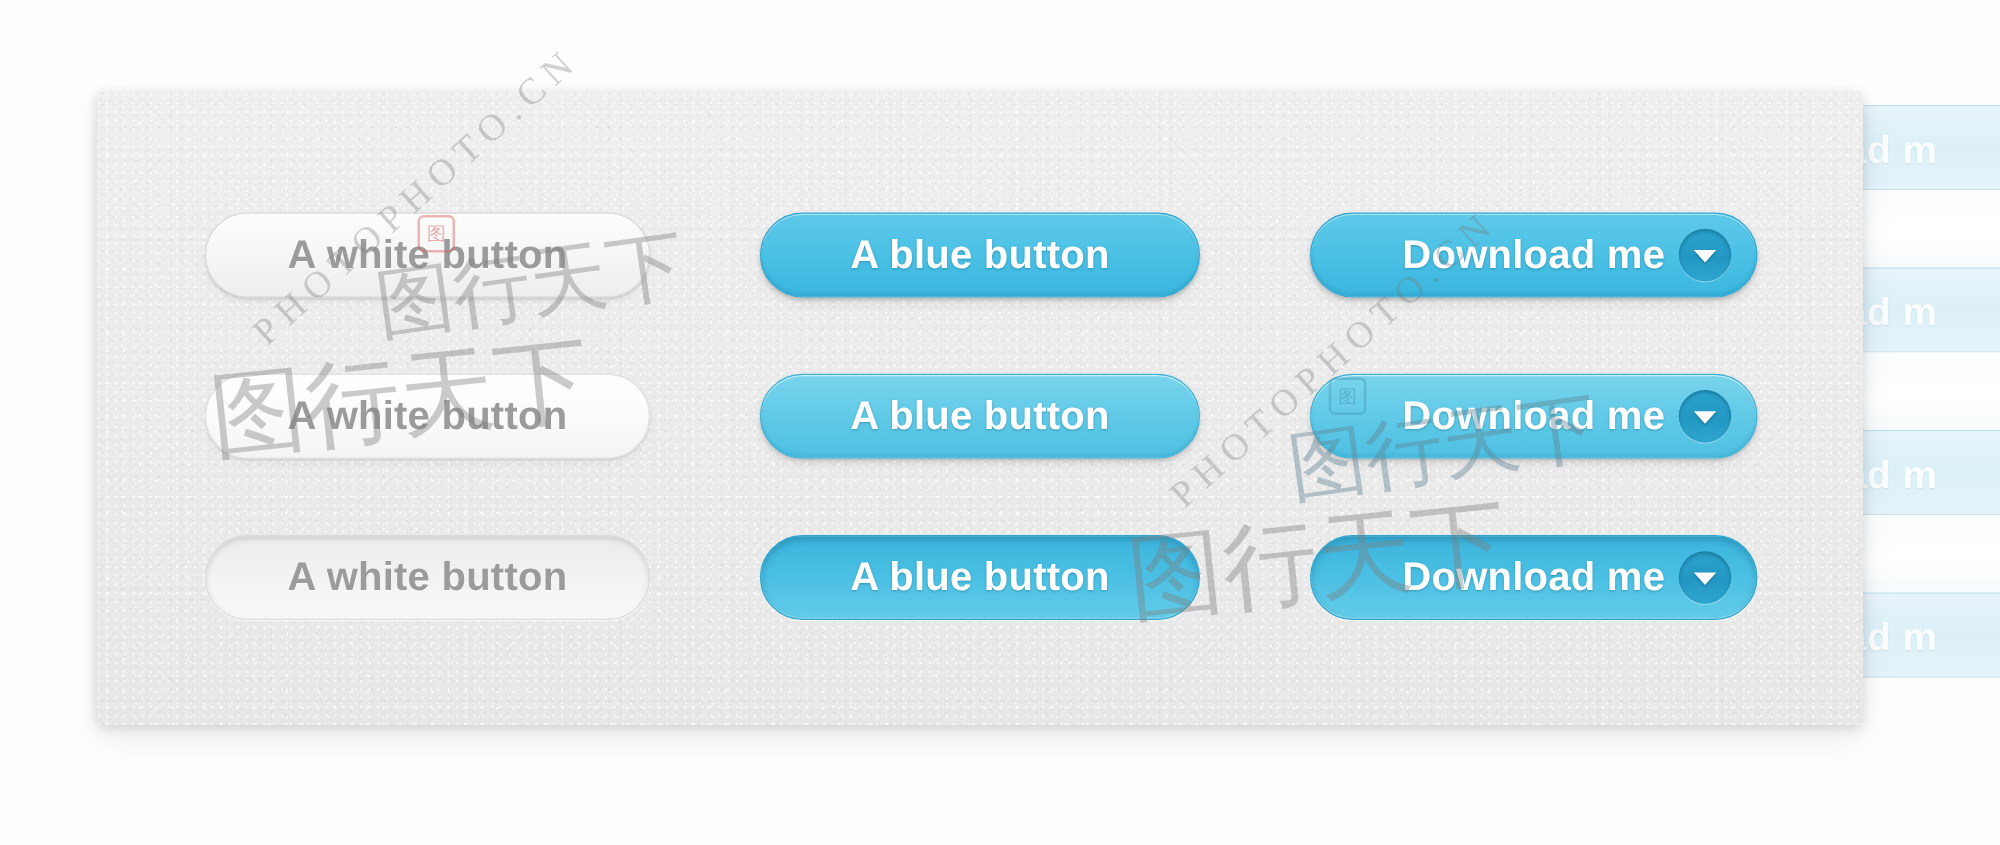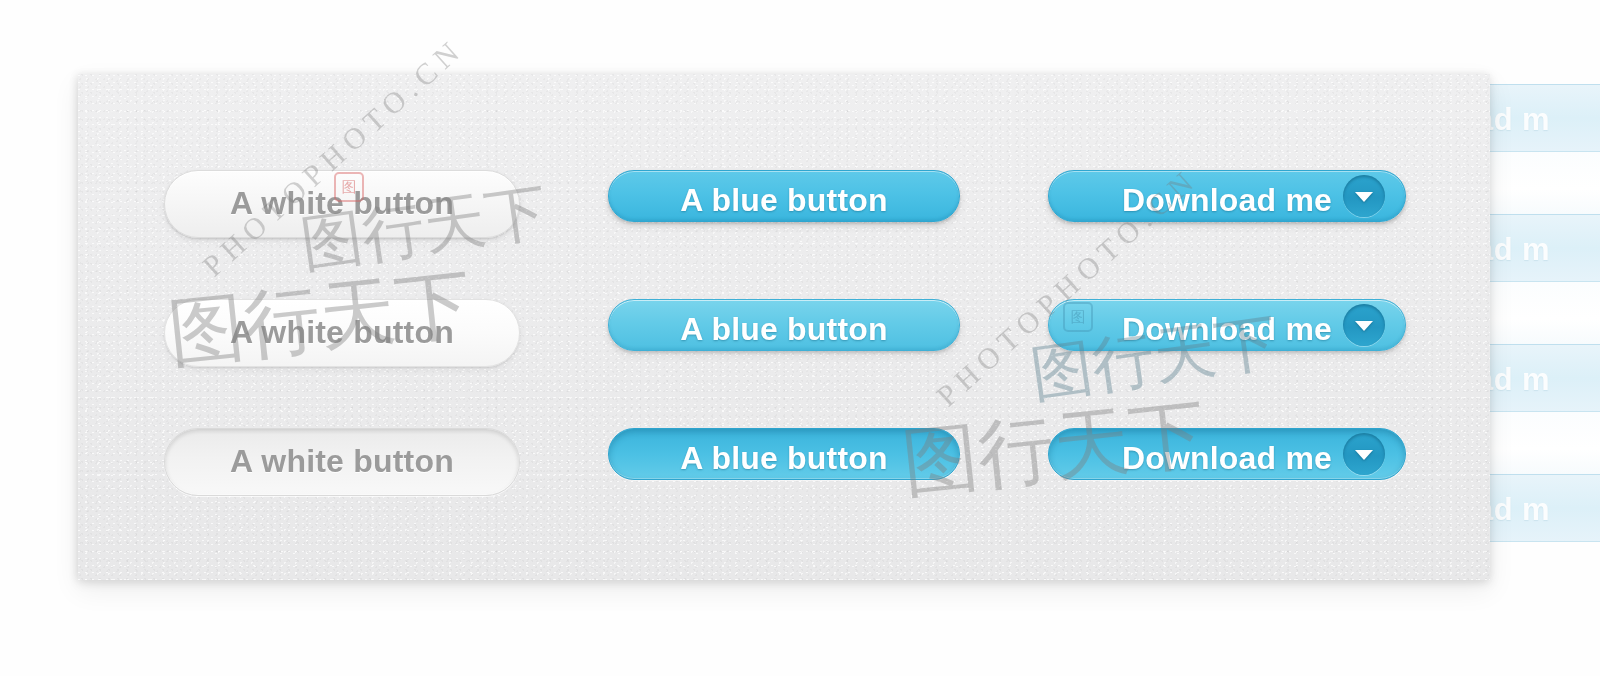--- a/index.html
+++ b/index.html
@@ -140,24 +140,23 @@
     border: 1px solid #dadada;
     box-shadow:
       inset 0 2px 4px rgba(0,0,0,0.13),
       inset 0 -1px 0 rgba(255,255,255,0.85),
       0 1px 0 rgba(255,255,255,0.7);
   }
 
   
   .btn.blue {
     width: 352px;
-    height: 52px;
+    height: 68px;
     color: #ffffff;
     text-shadow: 0 1px 2px rgba(17,97,125,0.45);
-    align-items: flex-end;
   }
   .btn.blue .label { padding-bottom: 2px; }
 
   .btn.blue.normal {
     background: linear-gradient(to bottom, #5ec9e9 0%, #4dc2e6 45%, #3ab6de 100%);
     border: 1px solid #2fa6d0;
     box-shadow:
       inset 0 1px 0 rgba(255,255,255,0.45),
       inset 0 -2px 3px rgba(21,120,158,0.22),
       0 2px 3px rgba(0,0,0,0.16),

